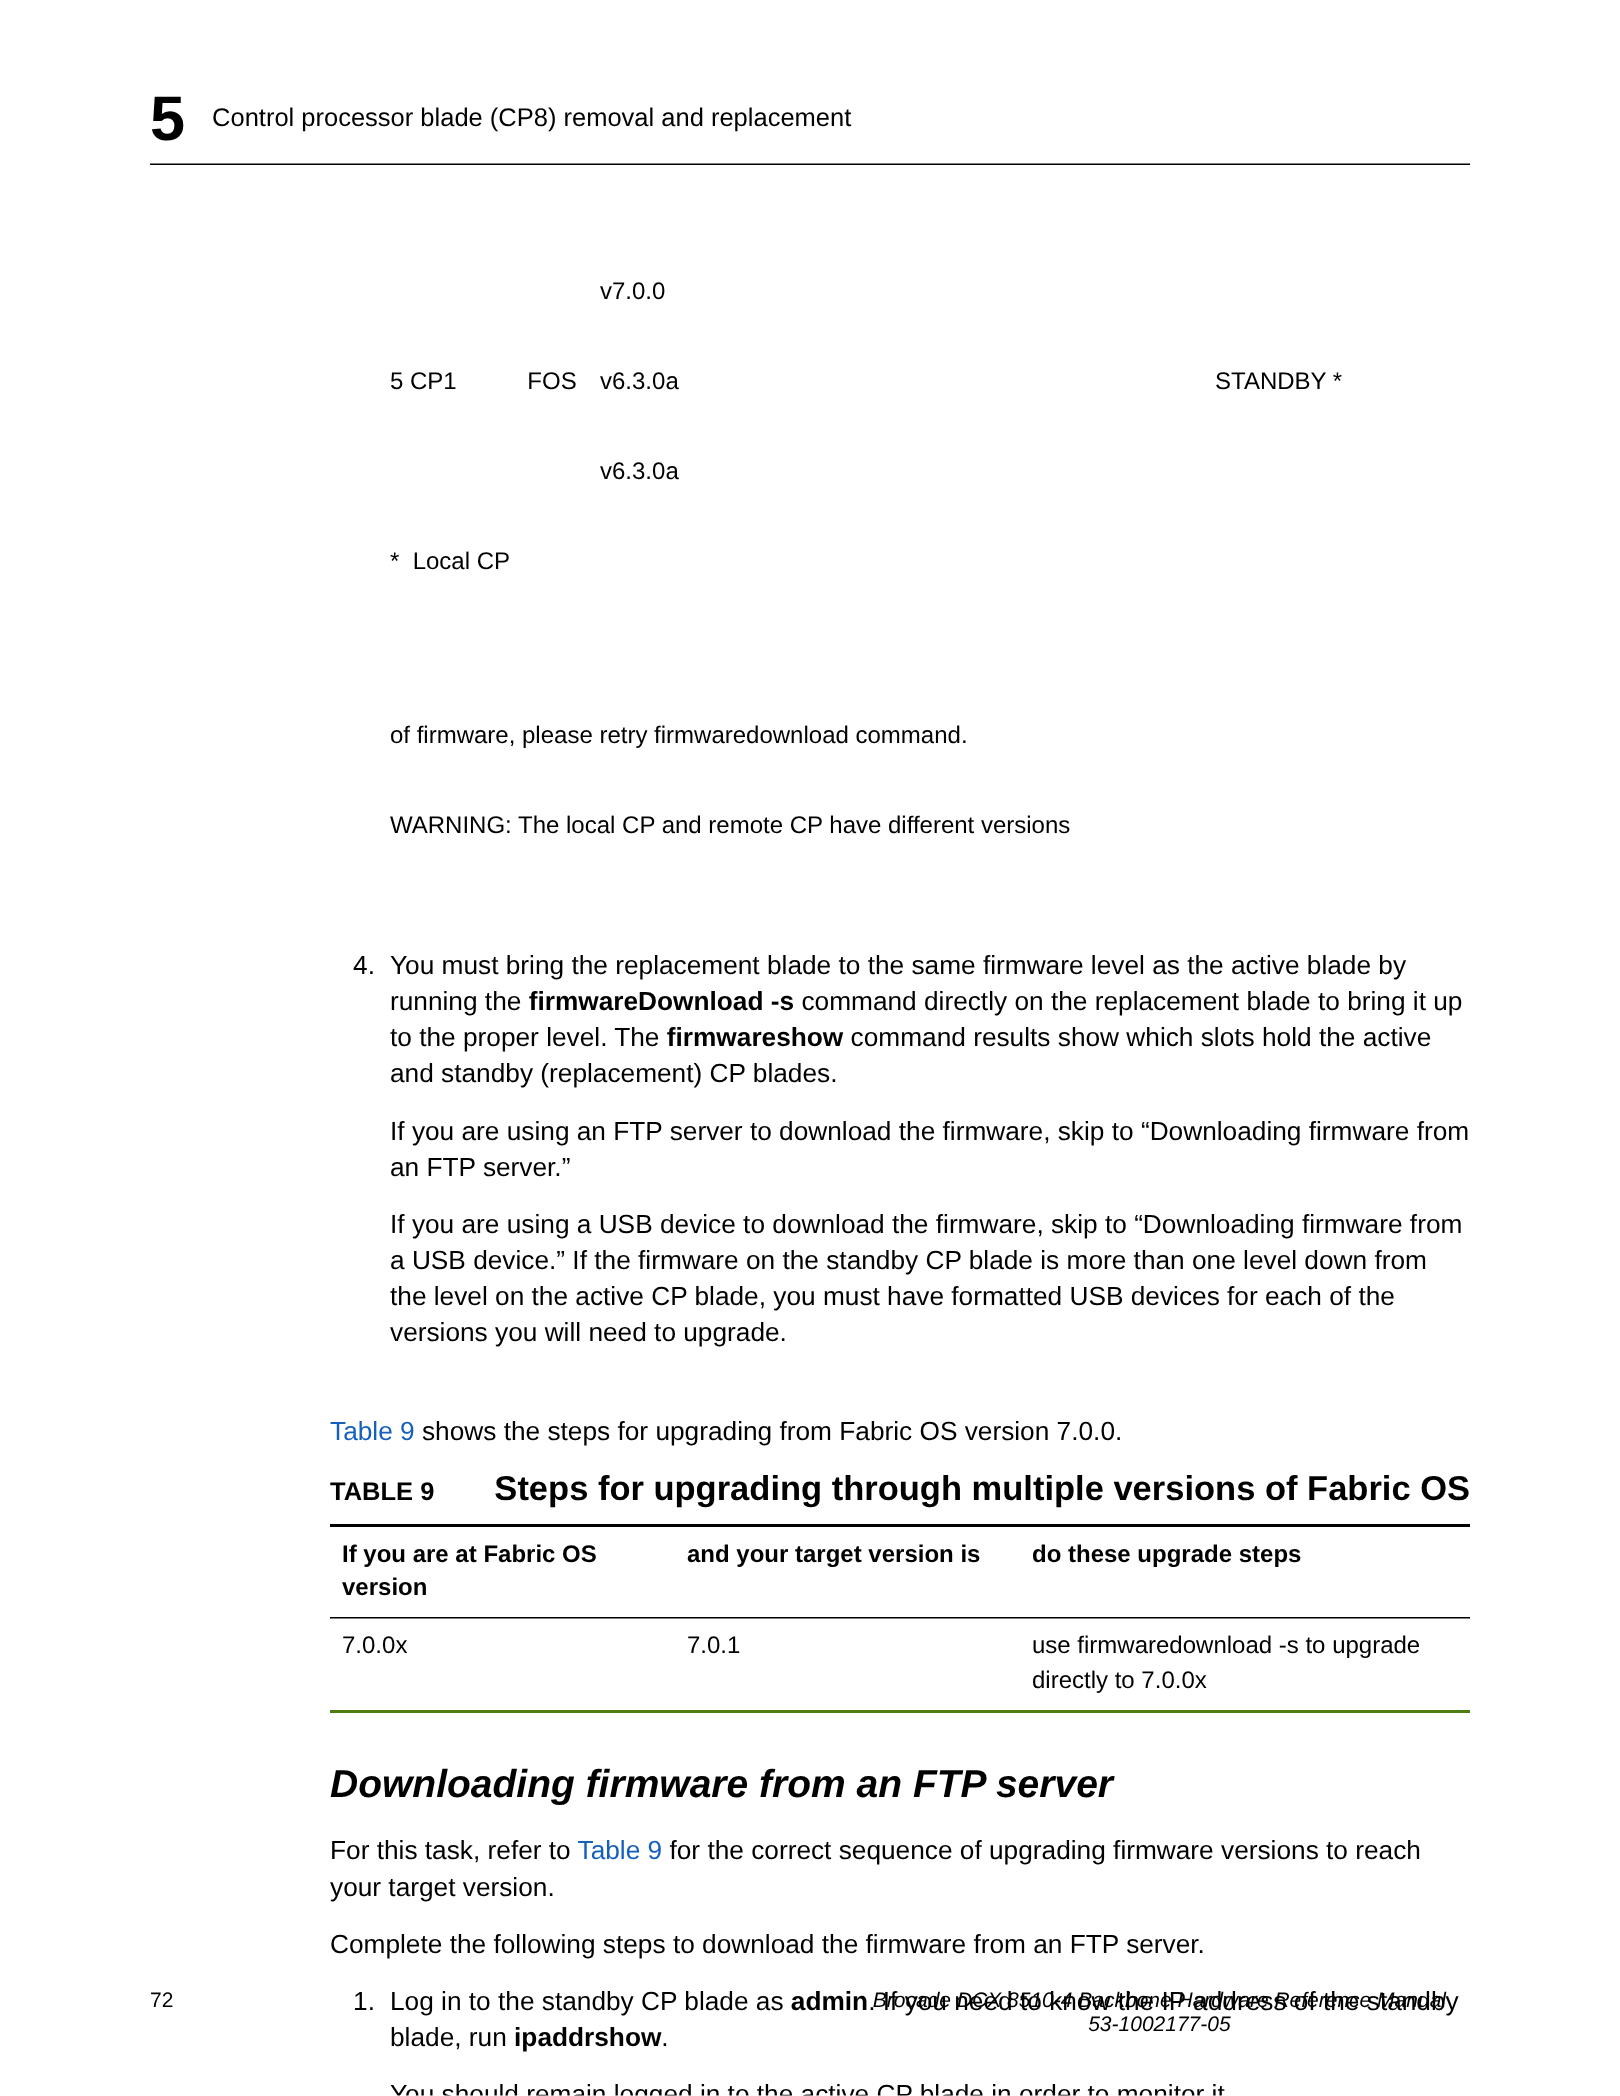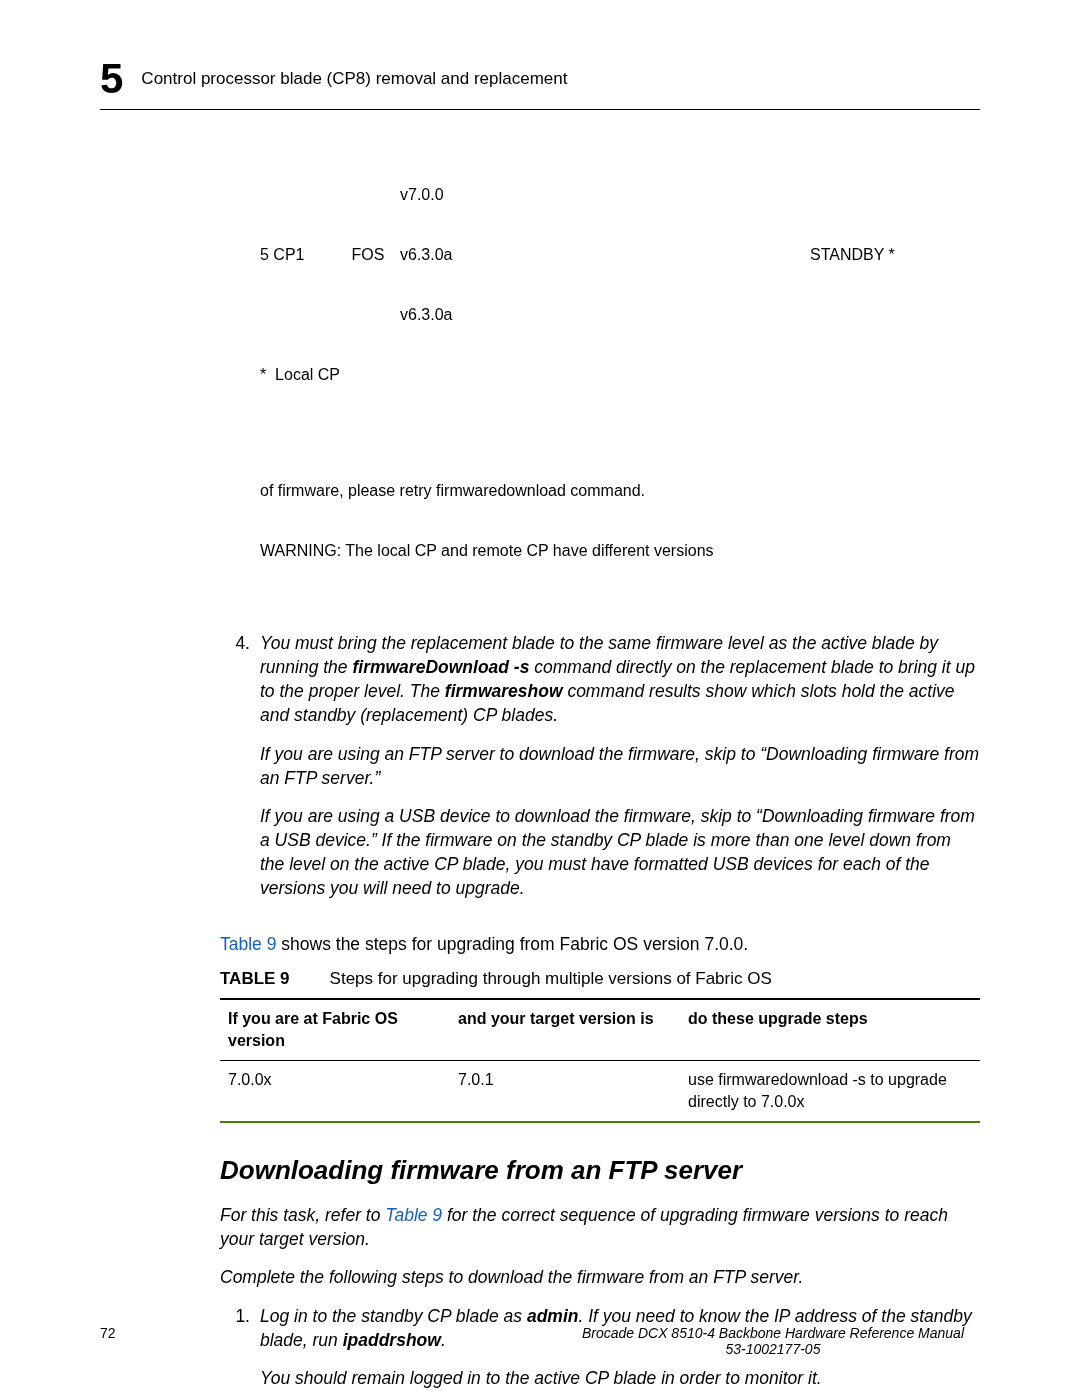--- a/index.html
+++ b/index.html
@@ -12,26 +12,26 @@
 .code-row { display:flex; }
 .code-col-slot { width:70px; }
 .code-col-os { width:70px; text-indent:6px;text-align:center; }
 .code-col-ver { width:70px; }
 .code-col-gap { width:340px; }
 .code-col-status { }
 .body-indent { margin-left:120px; font-size:17.5px; line-height:1.38; }
 .ol-item { display:flex; margin-bottom:12px; }
 .ol-num { width:30px; flex:none; text-align:right; padding-right:10px; }
 .ol-body { flex:1; }
-.para { margin-bottom:14px;font-style:italic; }
+.para { margin-bottom:14px; }
 .link { color:#1560bd; }
 .b { font-weight:700; }
 .table-label-row { display:flex; align-items:baseline; margin-top:10px; margin-bottom:8px; }
 .table-label { font-weight:700; font-size:17px; margin-right:40px; }
-.table-caption { font-weight:400; font-size:17px; }
+.table-caption { font-weight:700; font-size:23px; }
 .table { border-top:2px solid #000; border-bottom:2px solid #4d7c0f; width:100%; font-size:16px; }
 .table-head { display:flex; border-bottom:1px solid #000; font-weight:700; padding:8px 0; }
 .table-body-row { display:flex; padding:8px 0; }
 .tc1 { width:230px; padding-left:8px; }
 .tc2 { width:230px; }
 .tc3 { flex:1; }
 .section-h2 { font-style:italic; font-weight:700; font-size:26px; margin:30px 0 14px 0; }
 .footer { position:absolute; bottom:40px; left:100px; right:116px; display:flex; justify-content:space-between; font-size:14px; font-style:italic; border:none; }
 .page-num { font-style:normal; }
 .doc-title-block { text-align:center; }
@@ -68,21 +68,21 @@
       <div class="ol-body">
         <div class="para">
           <span>You must bring the replacement blade to the same firmware level as the active blade by running the </span><span class="b">firmwareDownload -s</span><span> command directly on the replacement blade to bring it up to the proper level. The </span><span class="b">firmwareshow</span><span> command results show which slots hold the active and standby (replacement) CP blades.</span>
         </div>
         <div class="para">If you are using an FTP server to download the firmware, skip to “Downloading firmware from an FTP server.”</div>
         <div class="para">If you are using a USB device to download the firmware, skip to “Downloading firmware from a USB device.” If the firmware on the standby CP blade is more than one level down from the level on the active CP blade, you must have formatted USB devices for each of the versions you will need to upgrade.</div>
       </div>
     </div>
   </div>
 
-  <div class="body-indent" style="margin-top:18px;">
+  <div class="body-indent" style="margin-top:28px;">
     <span class="link">Table 9</span><span> shows the steps for upgrading from Fabric OS version 7.0.0.</span>
   </div>
 
   <div class="body-indent">
     <div class="table-label-row">
       <span class="table-label">TABLE 9</span>
       <span class="table-caption">Steps for upgrading through multiple versions of Fabric OS</span>
     </div>
     <div class="table">
       <div class="table-head">

